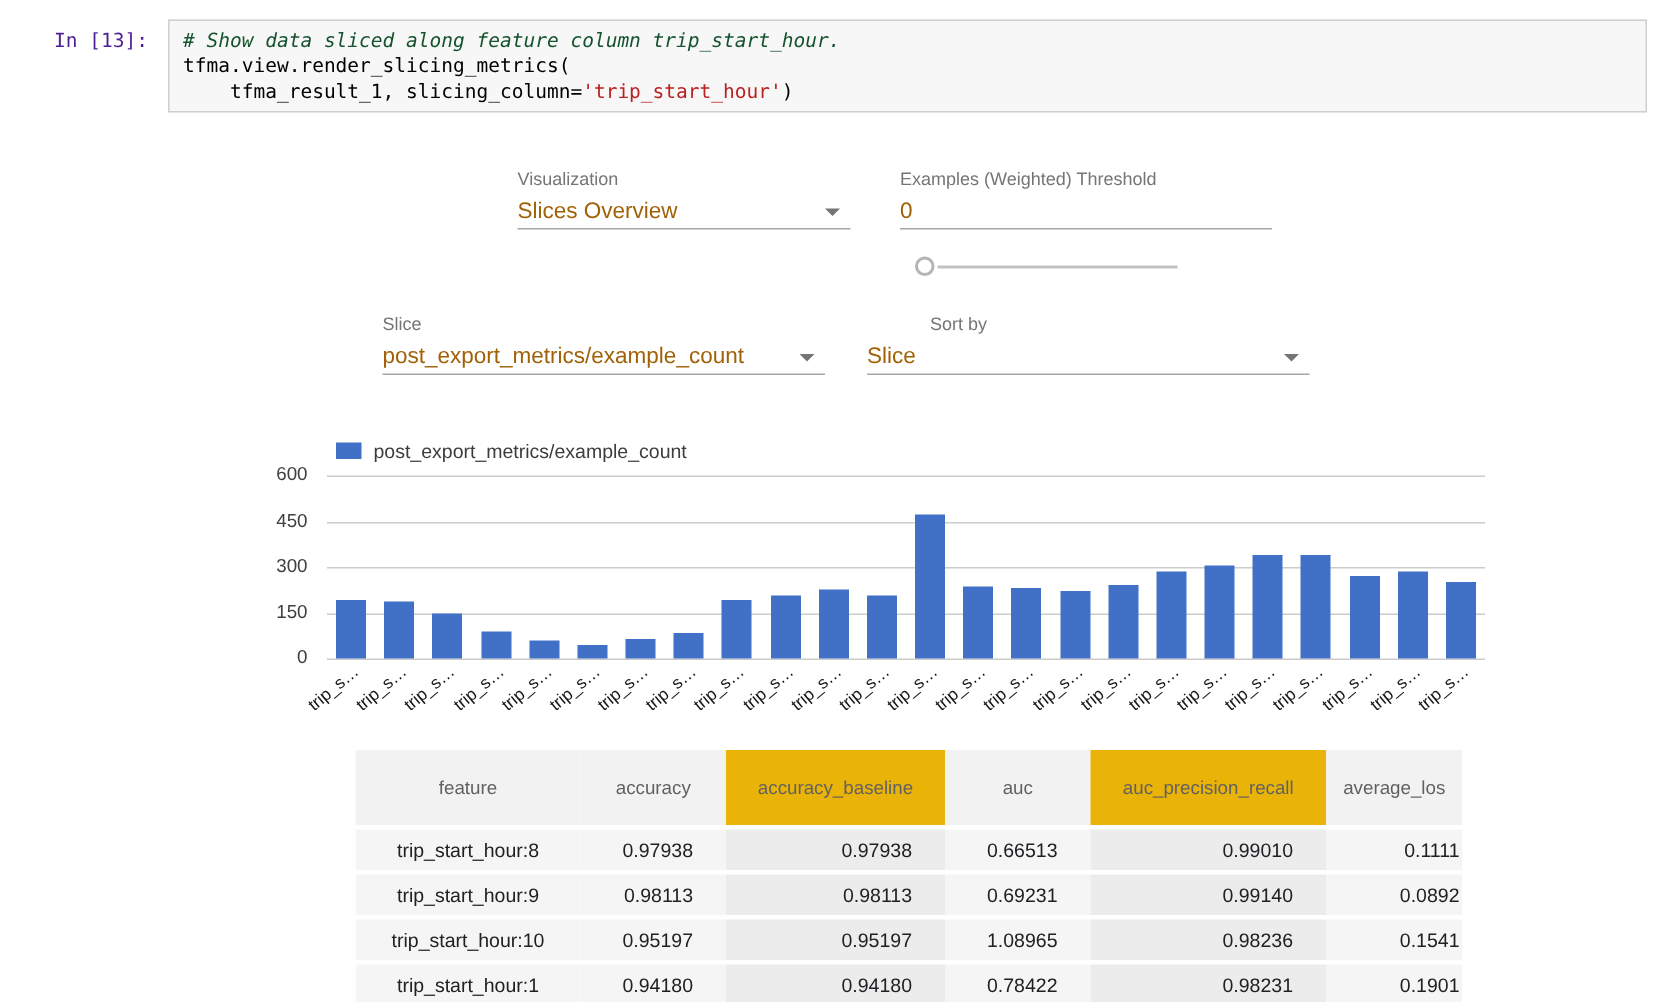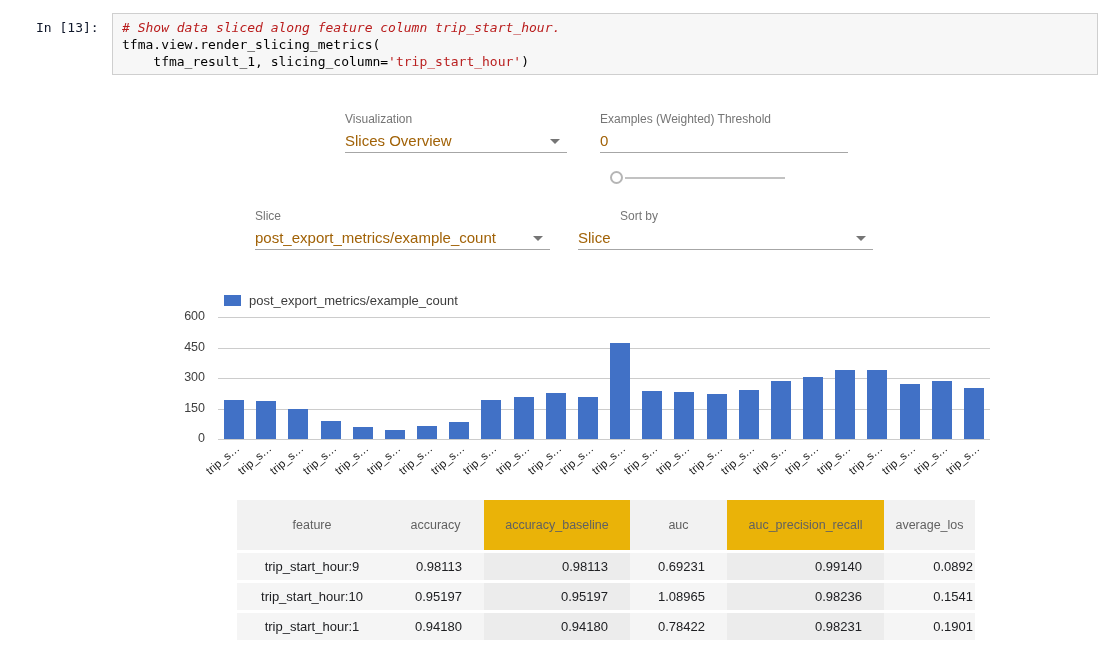--- a/index.html
+++ b/index.html
@@ -1,23 +1,23 @@
 <!DOCTYPE html>
 <html><head>
 <meta charset="utf-8">
 <style>
   * { margin:0; padding:0; box-sizing:border-box; }
   html,body { background:#ffffff; }
   body { font-family:"Liberation Sans", sans-serif; }
   .page { position:relative; width:1111px; height:668px; background:#fff; overflow:hidden; }
 
   
-  .prompt { position:absolute; left:36px; top:20px; font-family:"DejaVu Sans Mono", monospace; font-size:13px; color:#0f172a; white-space:pre; }
+  .prompt { position:absolute; left:36px; top:20px; font-family:"DejaVu Sans Mono", monospace; font-size:13px; color:#4c1d95; white-space:pre; }
   .code-cell { position:absolute; left:112px; top:13px; width:986px; height:62px; background:#f7f7f7; border:1px solid #cfcfcf; padding:5px 9px; font-family:"DejaVu Sans Mono", monospace; font-size:13px; line-height:17px; color:#000; white-space:pre; overflow:hidden; }
-  .tok-comment { color:#b91c1c; font-style:italic; }
+  .tok-comment { color:#14532d; font-style:italic; }
   .tok-string { color:#ba2121; }
 
   
   .ctl-label { position:absolute; font-size:12px; color:#757575; }
   .ctl-value { position:absolute; height:23px; border-bottom:1px solid #a6a6a6; font-size:15px; color:#a16207; line-height:21px; white-space:nowrap; cursor:pointer; }
   .dd-arrow { position:absolute; right:7px; top:9px; width:0; height:0; border-left:5px solid transparent; border-right:5px solid transparent; border-top:5px solid #757575; }
   .slider { position:absolute; left:610px; top:171px; width:176px; height:13px; }
   .slider-track { position:absolute; left:15px; top:6px; width:160px; height:2px; background:#c2c2c2; }
   .slider-knob { position:absolute; left:0; top:0; width:13px; height:13px; border-radius:50%; border:2px solid #b5b5b5; background:#fff; }
 
@@ -162,20 +162,28 @@
             <th>feature</th>
             <th>accuracy</th>
             <th class="shade">accuracy_baseline</th>
             <th>auc</th>
             <th class="shade">auc_precision_recall</th>
             <th>average_los</th>
           </tr>
         </thead>
       <tbody>
           <tr>
+            <td class="feature">trip_start_hour:8</td>
+            <td class="">0.97938</td>
+            <td class=" shade">0.97938</td>
+            <td class="">0.66513</td>
+            <td class=" shade">0.99010</td>
+            <td class="">0.1111</td>
+          </tr>
+          <tr>
             <td class="feature">trip_start_hour:9</td>
             <td class="">0.98113</td>
             <td class=" shade">0.98113</td>
             <td class="">0.69231</td>
             <td class=" shade">0.99140</td>
             <td class="">0.0892</td>
           </tr>
           <tr>
             <td class="feature">trip_start_hour:10</td>
             <td class="">0.95197</td>

